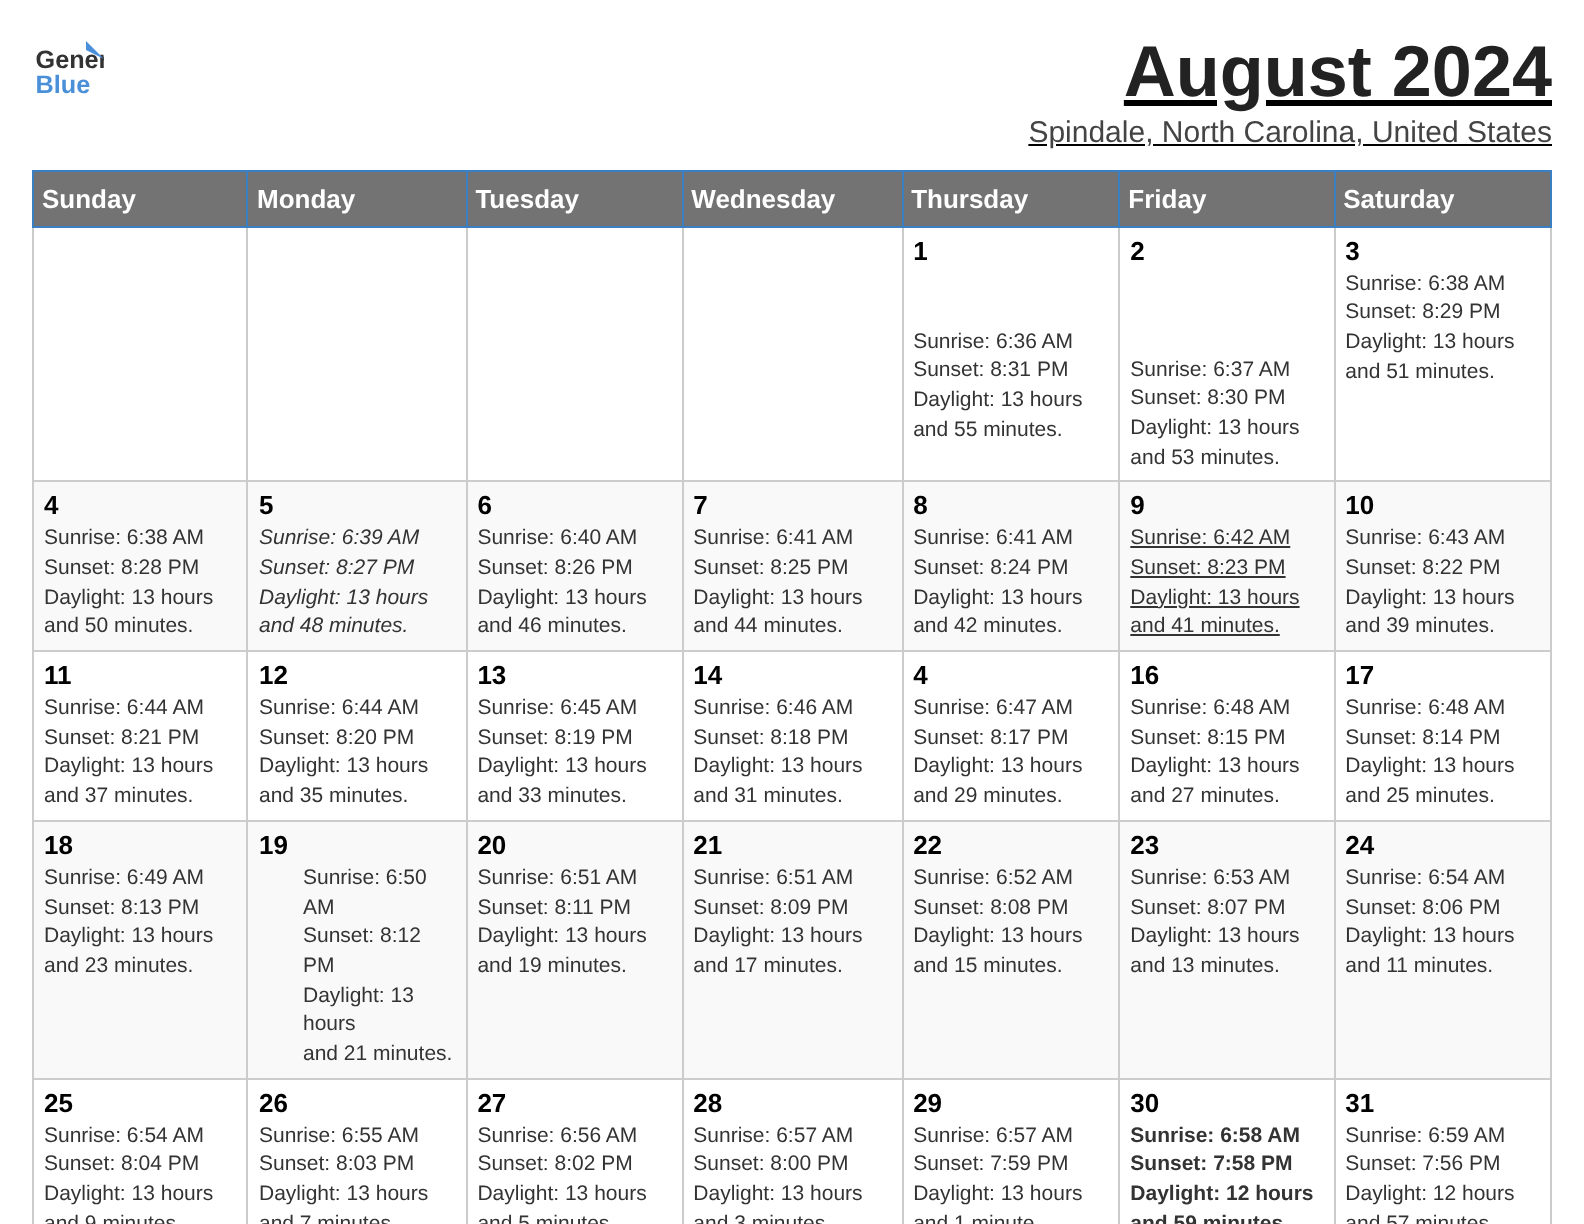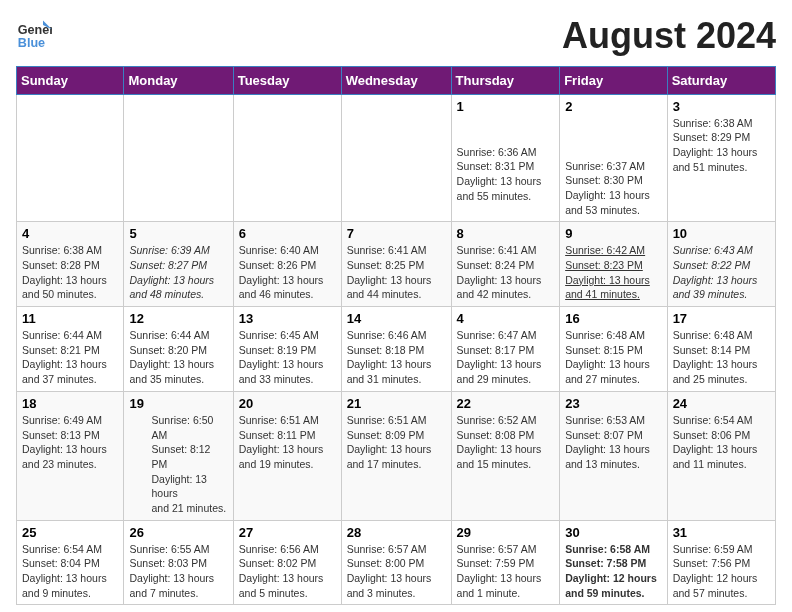--- a/index.html
+++ b/index.html
@@ -20,39 +20,40 @@
       display: flex;
       align-items: center;
     }
     .logo-icon {
       width: 36px;
       height: 36px;
       margin-right: 4px;
     }
     .title-block {
       text-align: right;
+      text-decoration: underline;
     }
     .main-title {
       font-size: 36px;
       font-weight: bold;
       color: #222;
       line-height: 1.1;
     }
     .subtitle {
       font-size: 15px;
       color: #444;
       margin-top: 2px;
     }
     .calendar-table {
       width: 100%;
       border-collapse: collapse;
       font-size: 11px;
     }
     .calendar-table thead th {
-      background-color: #701a75;
+      background-color: #737373;
       color: #fff;
       padding: 6px 4px;
       text-align: left;
       font-size: 13px;
       font-weight: bold;
       border: 1px solid #3a7fc1;
     }
     .calendar-table tbody td {
       border: 1px solid #ccc;
       vertical-align: top;
@@ -100,20 +101,21 @@
 <div class="header-section">
   <div class="logo">
     <svg class="logo-icon" viewBox="0 0 40 40">
       <text x="2" y="20" font-size="14" font-weight="bold" fill="#333">General</text>
       <text x="2" y="34" font-size="14" font-weight="bold" fill="#4a90d9">Blue</text>
       <polygon points="30,5 40,15 30,10" fill="#4a90d9"></polygon>
     </svg>
   </div>
   <div class="title-block">
     <div class="main-title">August 2024</div>
+    <div class="subtitle">Spindale, North Carolina, United States</div>
   </div>
 </div>
 
 <table class="calendar-table">
   <thead>
     <tr id="header-row">
         <th>Sunday</th>
         <th>Monday</th>
         <th>Tuesday</th>
         <th>Wednesday</th>
@@ -188,21 +190,21 @@
         </td>
         <td>
           <span class="day-number">9</span>
           <div class="day-info" style="white-space: pre-line; text-decoration: underline;">Sunrise: 6:42 AM
 Sunset: 8:23 PM
 Daylight: 13 hours
 and 41 minutes.</div>
         </td>
         <td>
           <span class="day-number">10</span>
-          <div class="day-info" style="white-space: pre-line; font-style: italic;">Sunrise: 6:43 AM
+          <div class="day-info" style="white-space: pre-line;">Sunrise: 6:43 AM
 Sunset: 8:22 PM
 Daylight: 13 hours
 and 39 minutes.</div>
         </td>
       </tr>
       <tr>
         <td>
           <span class="day-number">11</span>
           <div class="day-info" style="white-space: pre-line;">Sunrise: 6:44 AM
 Sunset: 8:21 PM

